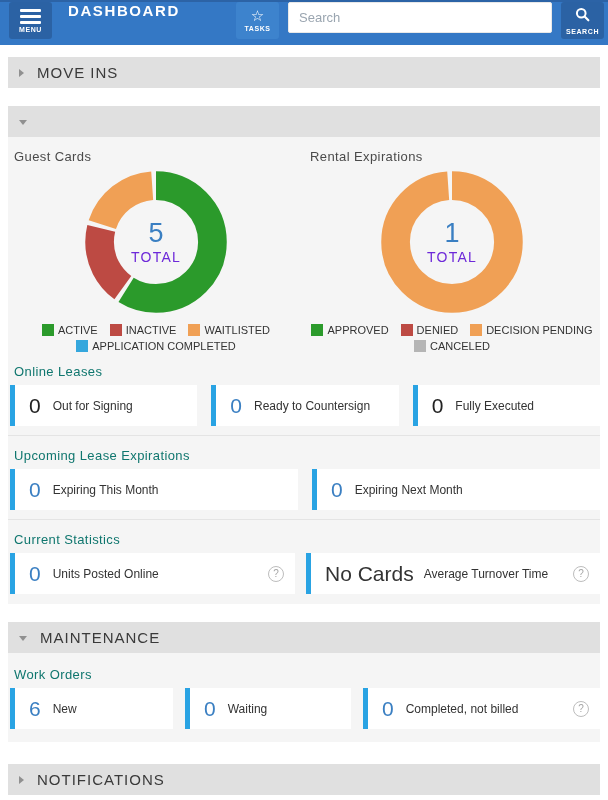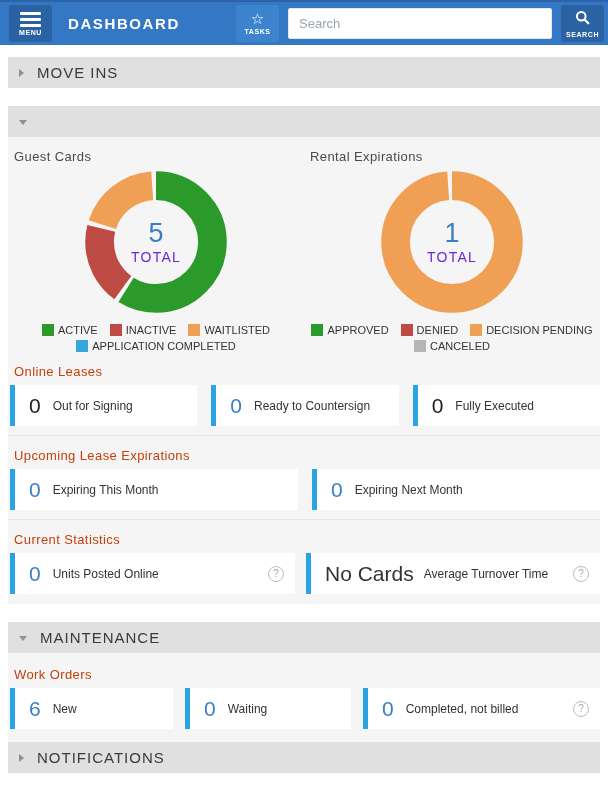--- a/index.html
+++ b/index.html
@@ -10,21 +10,20 @@
     overflow: hidden;
     color: #333;
   }
 
   
   .topbar {
     height: 45px;
     background: #3478c5;
     border-top: 2px solid #2c63a6;
     display: flex;
-    align-items: center;
     padding: 0 4px 0 9px;
     gap: 9px;
   }
   .hbtn {
     display: flex; flex-direction: column;
     align-items: center; justify-content: center;
     width: 43px; height: 37px;
     border-radius: 3px; color: #fff; cursor: pointer;
     flex: 0 0 auto;
   }
@@ -52,21 +51,21 @@
   .secbar {
     margin: 0 8px; height: 31px;
     background: #e0e0e0;
     display: flex; align-items: center;
     padding: 0 11px; gap: 13px;
     font-size: 15px; letter-spacing: 1px; color: #3a3a3a;
     cursor: pointer;
   }
   .mt12 { margin-top: 12px; text-align: right; }
   .mt18 { margin-top: 18px; }
-  .mt22 { }
+  .mt22 { margin-top: 22px; }
   .tri-right { width: 0; height: 0; border-top: 4px solid transparent;
     border-bottom: 4px solid transparent; border-left: 5px solid #909090; }
   .tri-down { width: 0; height: 0; border-left: 4px solid transparent;
     border-right: 4px solid transparent; border-top: 5px solid #909090; margin-top: 2px; }
 
   .seccontent { margin: 0 8px; background: #f5f5f5; padding: 6px 0 10px; }
   .seccontent.maint { padding: 2px 0 13px; }
 
   
   .charts-row { display: flex; }
@@ -84,21 +83,21 @@
   .donut-total { font-size: 14px; color: #6d28d9; letter-spacing: 1.2px; margin-top: 1px; }
   .legend {
     display: flex; flex-wrap: wrap; justify-content: center;
     gap: 4px 12px; margin-top: 8px; max-width: 292px;
     font-size: 11px; color: #333;
   }
   .leg-item { display: inline-flex; align-items: flex-end; gap: 4px; white-space: nowrap; }
   .swatch { width: 12px; height: 12px; display: inline-block; flex: 0 0 auto; }
 
   
-  .sub-label { font-size: 13px; color: #c2410c; letter-spacing: .4px; margin: 12px 0 6px 6px; }
+  .sub-label { font-size: 13px; color: #0f766e; letter-spacing: .4px; margin: 12px 0 6px 6px; }
   .cards-row { display: grid; gap: 14px; padding: 0 0 0 2px; }
   .cols-3 { grid-template-columns: 1fr 1fr 1fr; }
   .cols-2 { grid-template-columns: 1fr 1fr; }
   .cols-stats { grid-template-columns: 285px 1fr; gap: 11px; }
   .cols-maint { grid-template-columns: 163px 166px 1fr; gap: 12px; }
   .card {
     background: #fff; border-left: 5px solid #29a3e3;
     height: 41px; display: flex; align-items: center; cursor: pointer;
   }
   .num { font-size: 21px; margin: 0 12px 0 14px; flex: 0 0 auto; }

